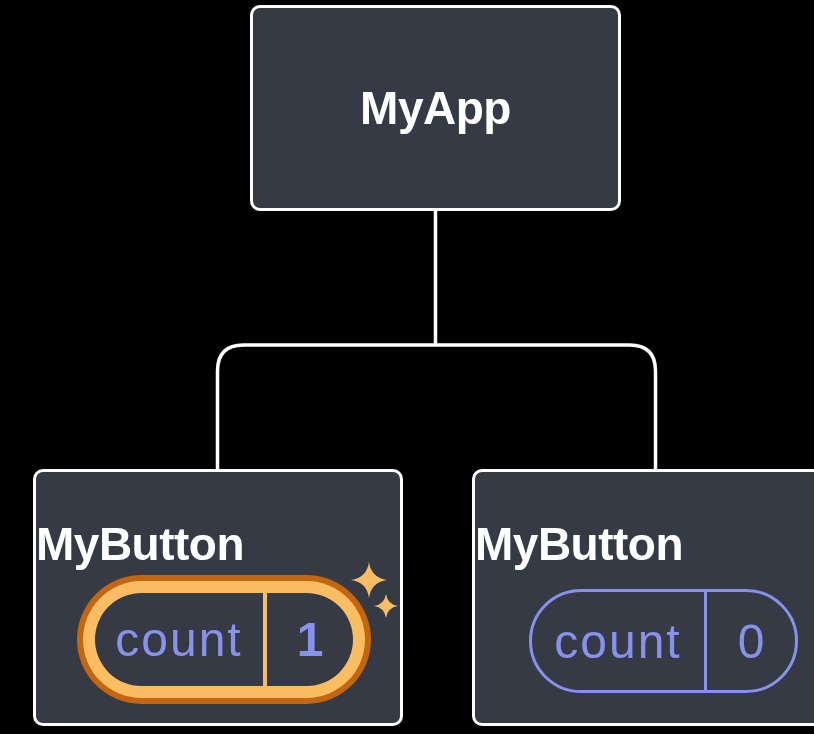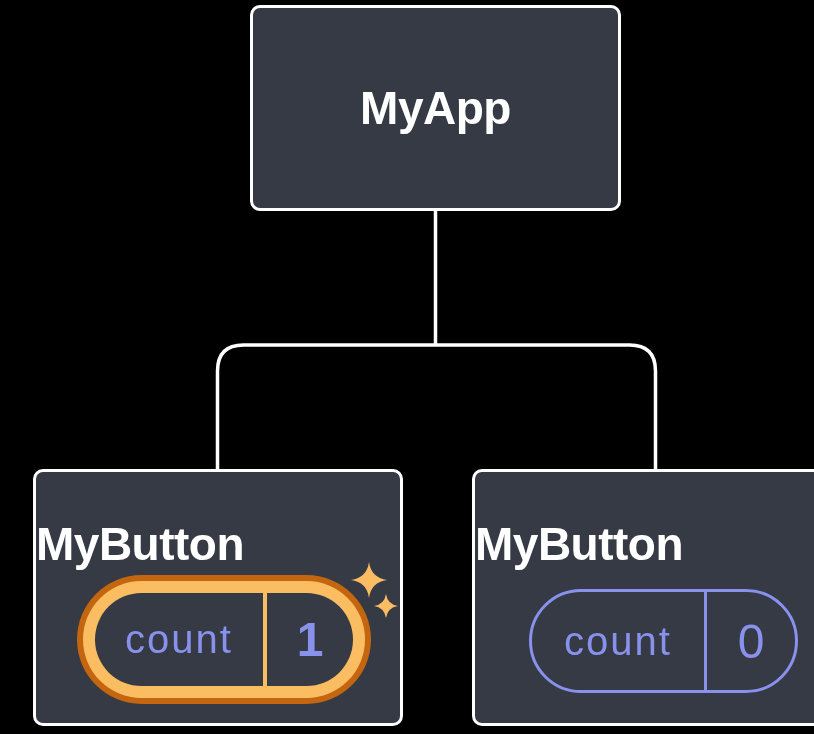--- a/index.html
+++ b/index.html
@@ -115,21 +115,21 @@
   .pill-plain .pill-divider {
     width: 3px;
     background: var(--state-purple);
   }
   .pill-plain .pill-val {
     width: 88px;
     display: flex; align-items: center; justify-content: center;
   }
   .state-key {
     color: var(--state-purple);
-    font-size: 40px;
+    font-size: 48px;
     letter-spacing: 2px;
   }
   .state-val {
     color: var(--state-purple);
     font-size: 48px;
   }
   .state-val.bold { font-weight: 700; }
   .sparkles-svg {
     position: absolute;
     left: 312px; top: 556px;

